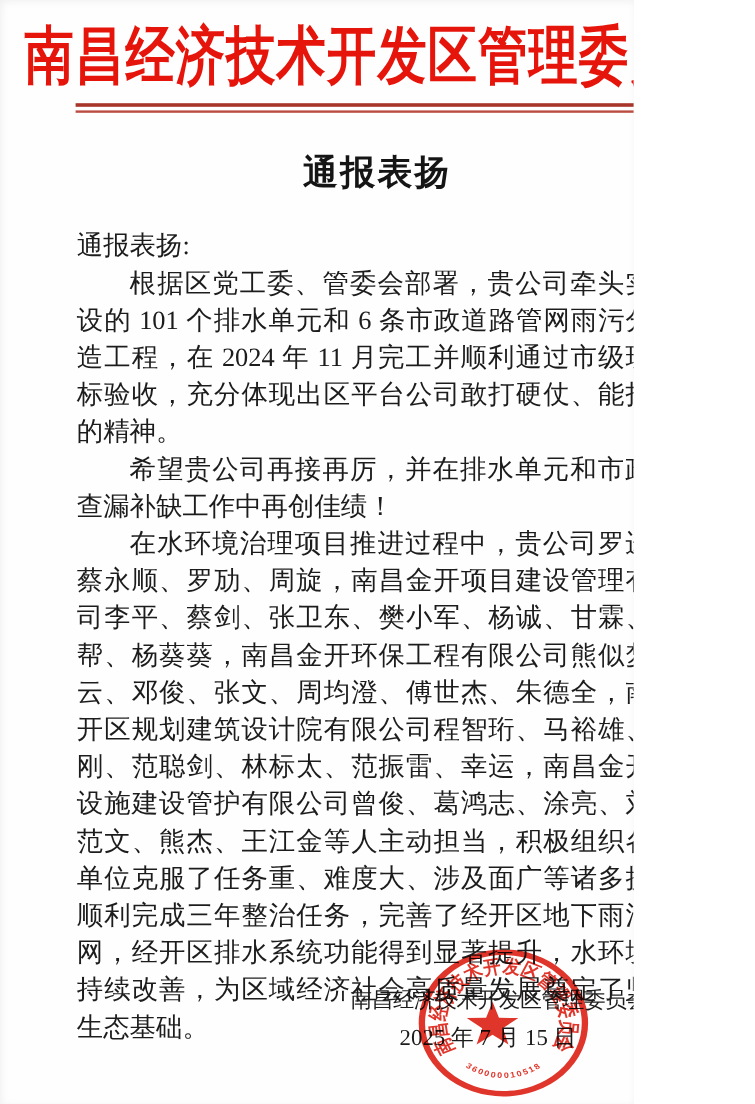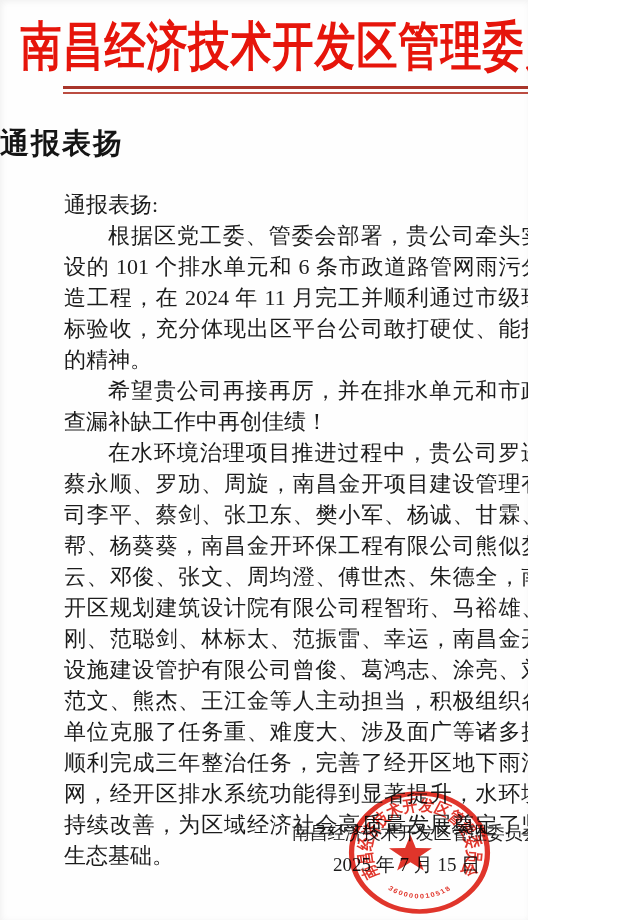--- a/index.html
+++ b/index.html
@@ -43,21 +43,21 @@
     border-top: 3px solid #a8352a;
     border-bottom: 2px solid #bb4c41;
   }
 
   .doc-title {
     position: absolute;
     top: 124px;
     left: 0;
     width: 629px;
     margin: 0;
-    text-align: left;
+    text-align: center;
     font-size: 29px;
     font-weight: bold;
     color: #151515;
     letter-spacing: 2px;
   }
 
   .doc-body {
     position: absolute;
     top: 189px;
     left: 64px;

